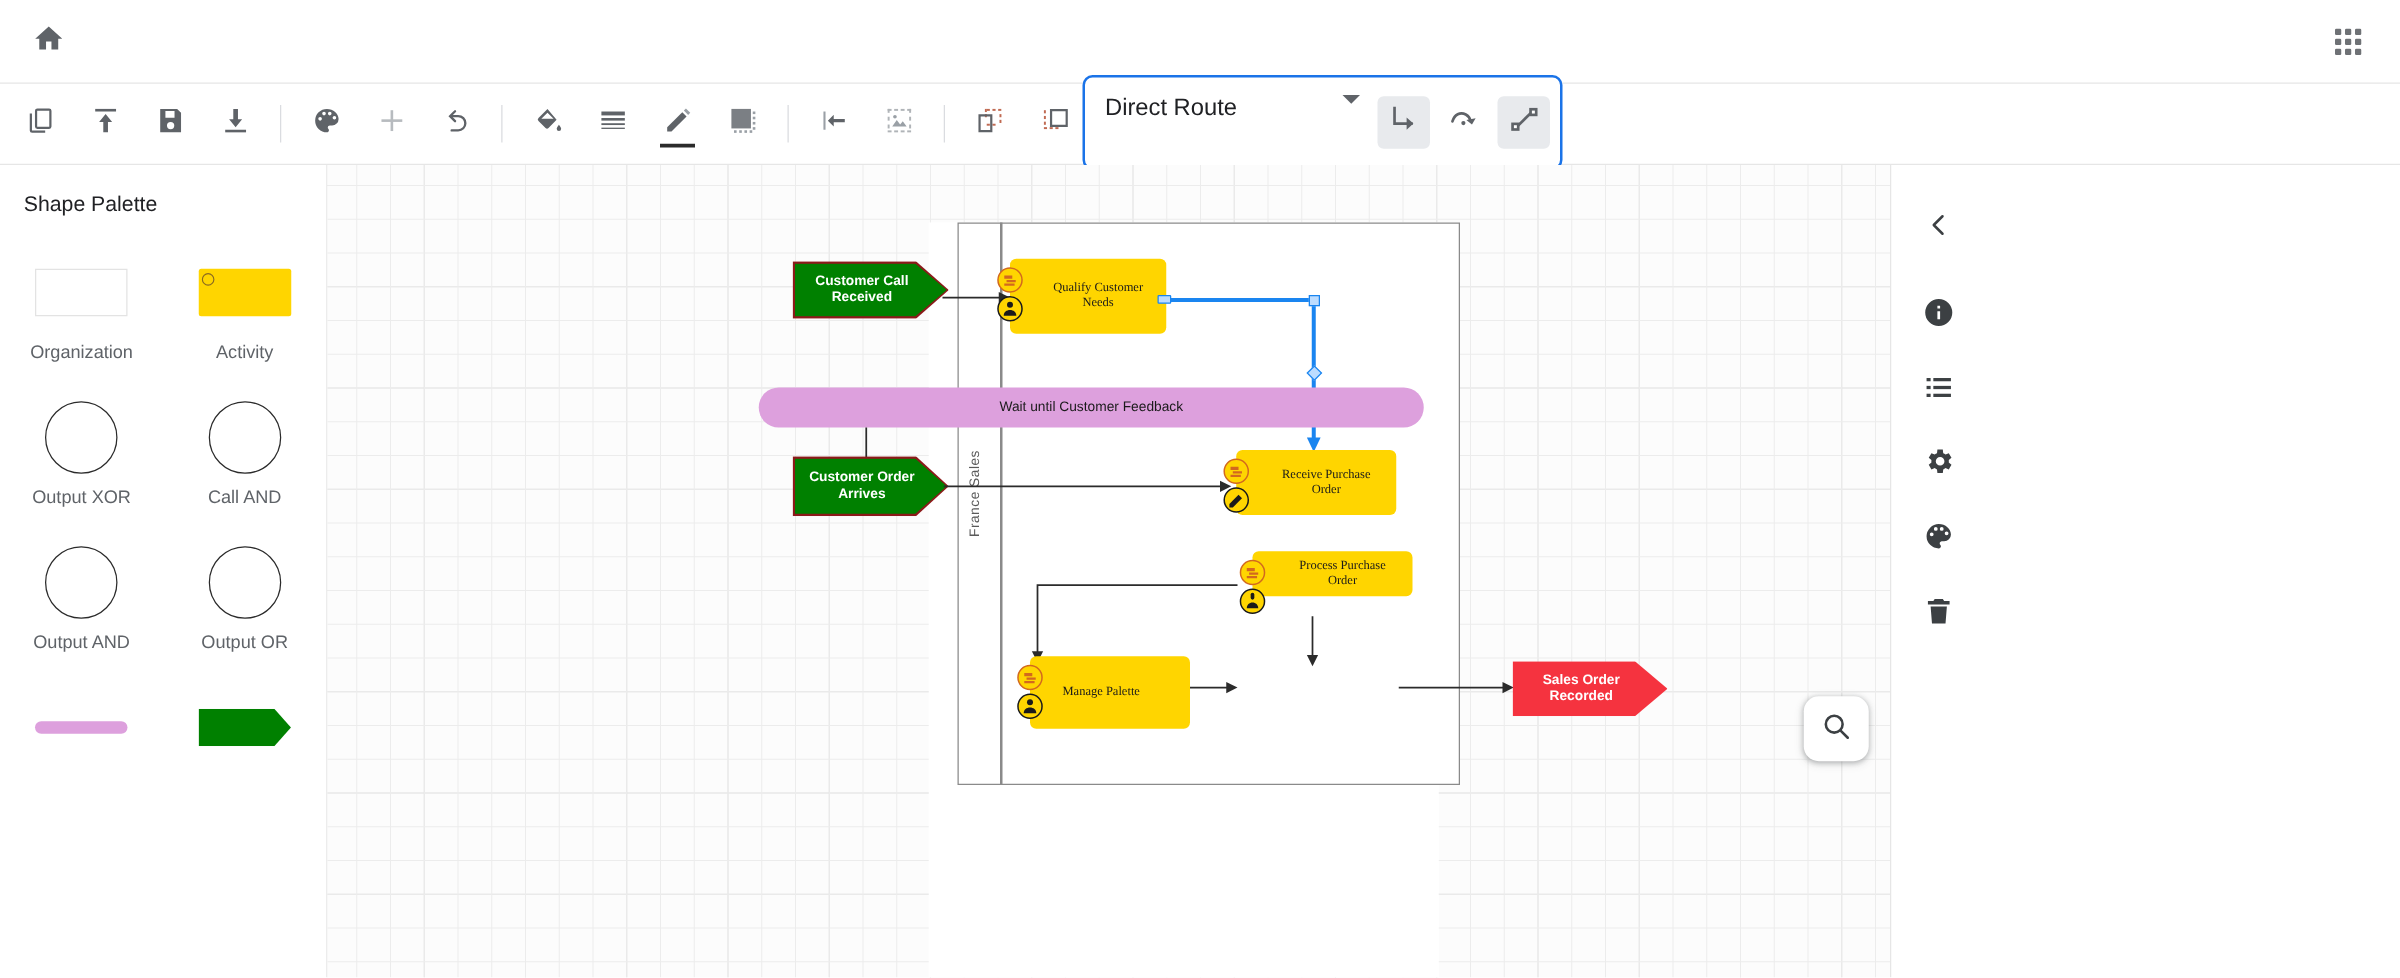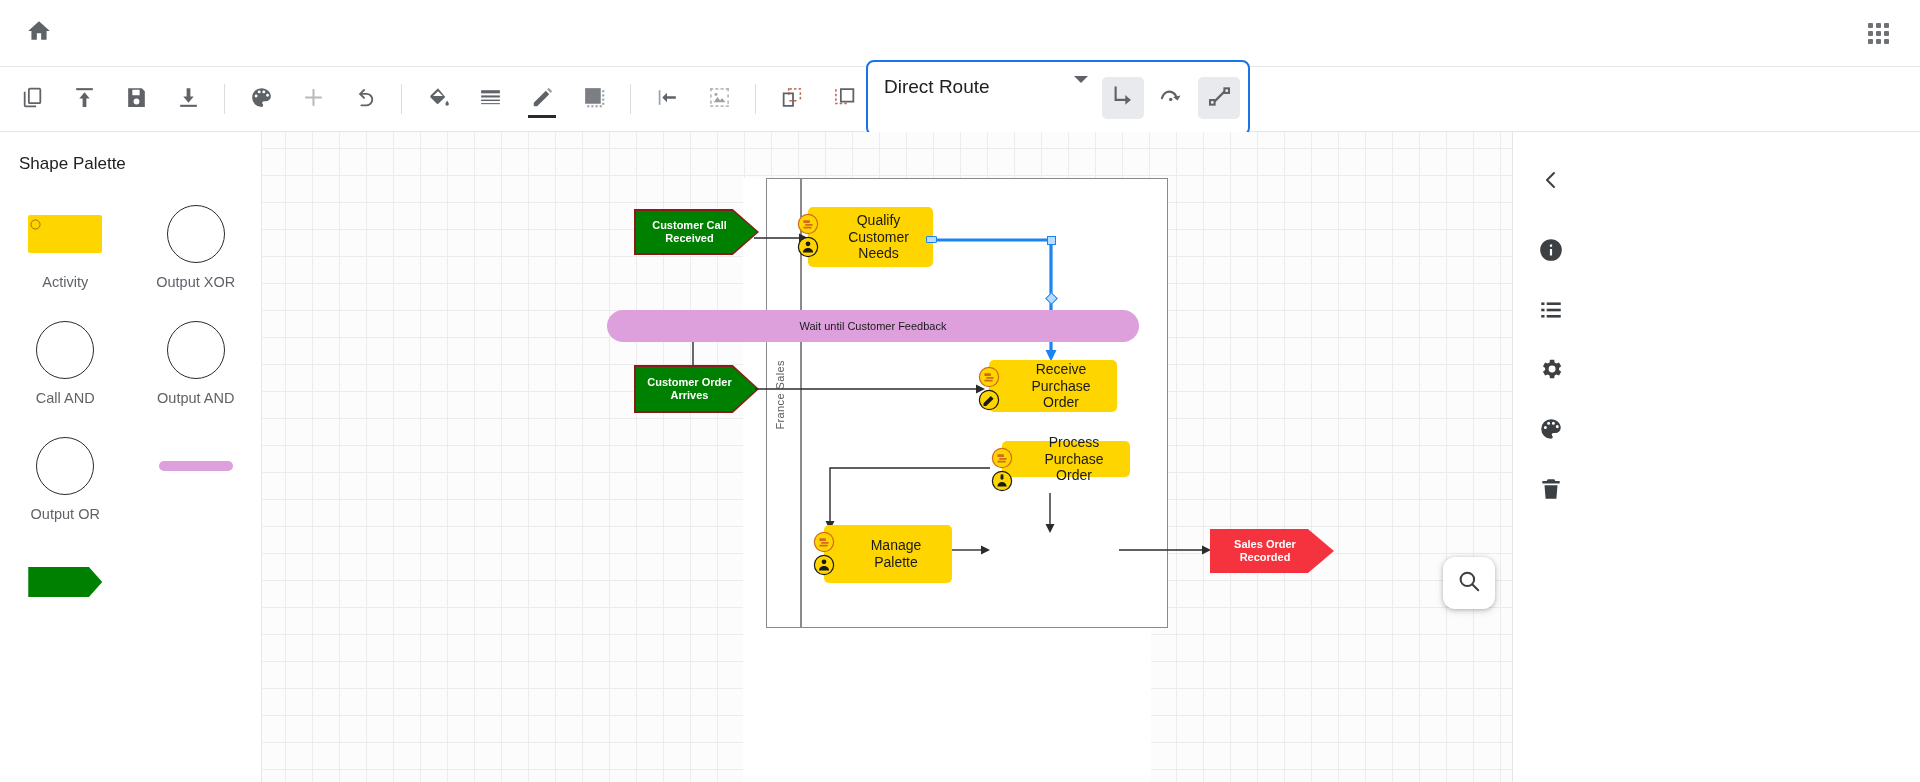--- a/index.html
+++ b/index.html
@@ -146,22 +146,22 @@
     background: #8b1a1a;
   }
   .event-fill {
     position: absolute; left: 1.6px; top: 1.6px; right: 1.6px; bottom: 1.6px;
     clip-path: polygon(0 0, 79% 0, 100% 50%, 79% 100%, 0 100%);
   }
   .event-text { position: relative; z-index: 2; padding-right: 14px; }
 
   .activity {
     background: #ffd500; border-radius: 5px;
-    display: flex; align-items: center; justify-content: center;
-    font-size: 14px; color: #1a1a1a; text-align: center; line-height: 1.2;
+    display: flex; align-items: center; 
+    font-size: 10px; color: #1a1a1a; text-align: center; line-height: 1.2; font-family: Liberation Serif, serif;
   }
   .act-label { padding: 0 10px 0 26px; }
   .act-badges {
     position: absolute; left: -11px; top: 6px;
     display: flex; flex-direction: column; gap: 1px;
   }
   .badge-ic { width: 22px; height: 22px; }
 
   .waitbar {
     background: #dda0dd; border-radius: 16px;
@@ -442,20 +442,26 @@
         </span>
       </div>
     </div>
   </div>
 
   <div class="sidebar">
     <div class="palette-title">Shape Palette</div>
 
     <div class="palette-grid">
 
+      <div class="palette-cell">
+        <div class="palette-art">
+          <div class="sh-org"></div>
+        </div>
+        <div class="palette-label">Organization</div>
+      </div>
 
       <div class="palette-cell">
         <div class="palette-art">
           <div class="sh-activity">
             <span class="badge">
               <svg width="11" height="11" viewBox="0 0 24 24" fill="none" stroke="#8a6a20" stroke-width="2">
                 <circle cx="12" cy="12" r="10"></circle>
               </svg>
             </span>
           </div>

